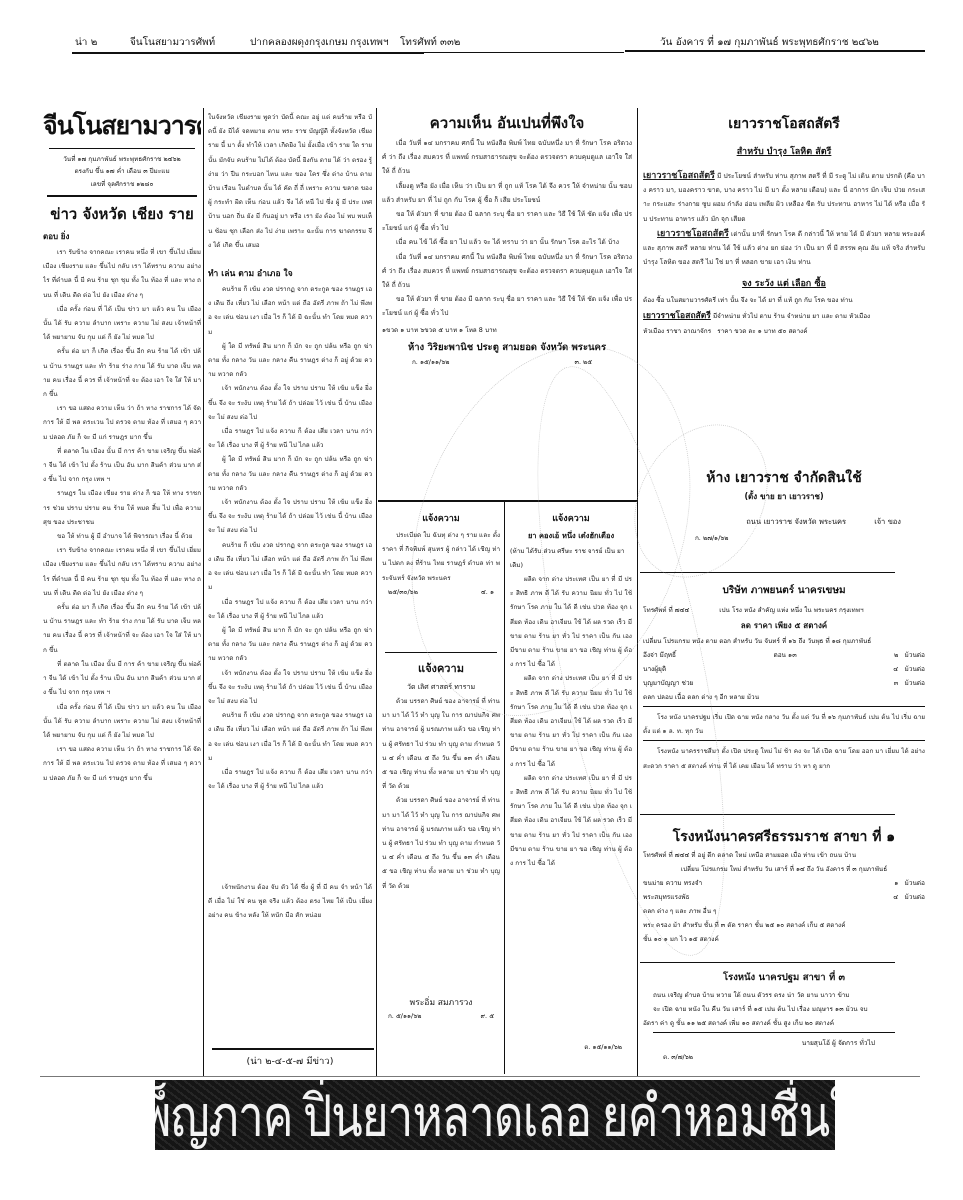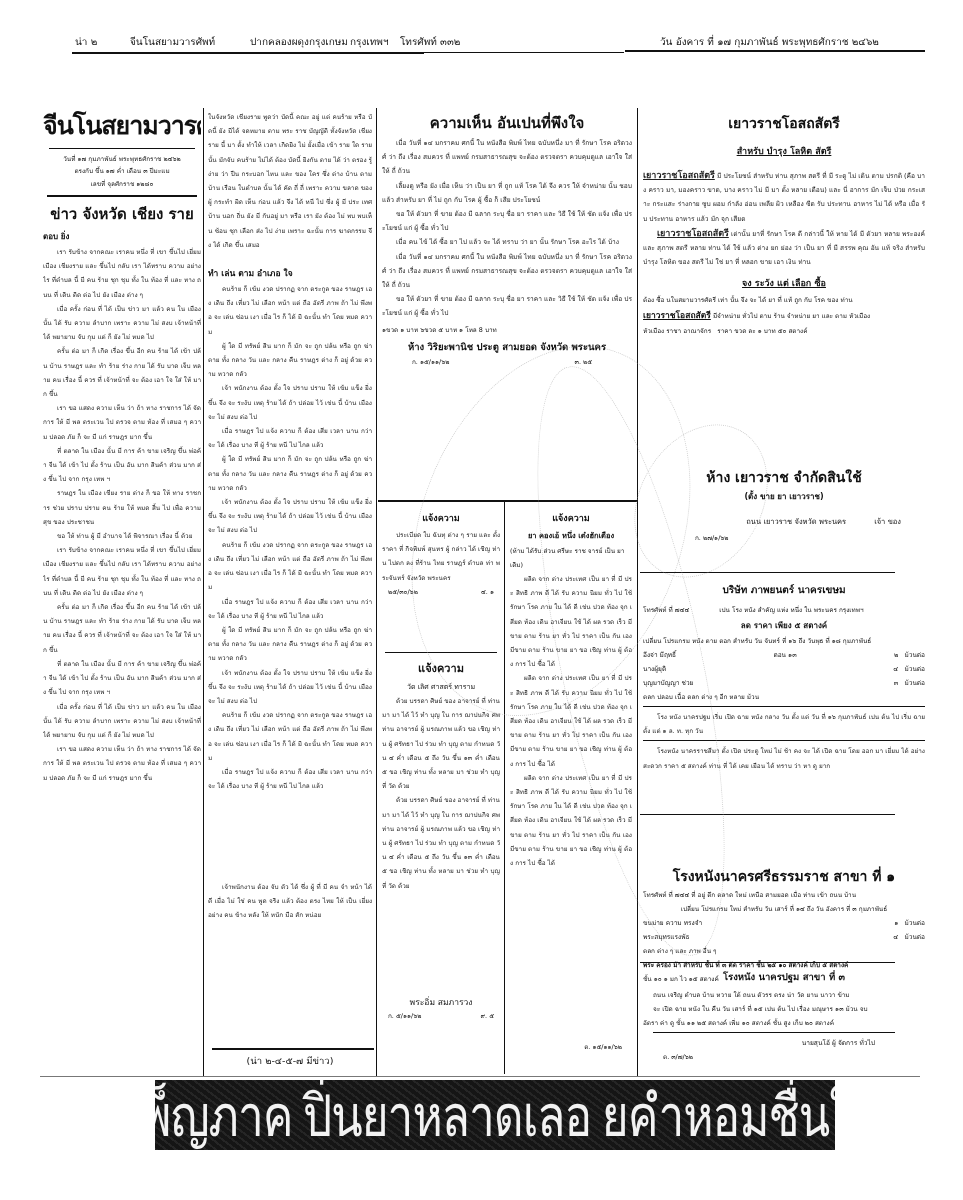--- a/index.html
+++ b/index.html
@@ -195,34 +195,34 @@
   <div class="body-text">
       <p>โรง หนัง นาครปฐม เริ่ม เปิด ฉาย หนัง กลาง วัน ตั้ง แต่ วัน ที่ ๑๖ กุมภาพันธ์ เปน ต้น ไป เริ่ม ฉาย ตั้ง แต่ ๑ ล. ท. ทุก วัน</p>
     </div>
   <div style="height:1px;background:#111;margin:2px 0 3px;"></div>
   <div class="body-text">
       <p>โรงหนัง นาครราชสีมา ตั้ง เปิด ประตู ใหม่ ไม่ ช้า คง จะ ได้ เปิด ฉาย โดย ออก มา เยี่ยม ได้ อย่าง สะดวก ราคา ๕ สตางค์ ท่าน ที่ ได้ เคย เยือน ได้ ทราบ ว่า หา ดู ยาก</p>
     </div>
 </div>
 <div class="hline" style="left:640px;top:814px;width:255px;height:1px;"></div>
 
-<div class="col" style="left:643px;top:864px;width:282px;height:140px;">
+<div class="col" style="left:643px;top:824px;width:282px;height:140px;">
   <div class="center bold" style="font-size:14px;line-height:24px;white-space:nowrap;">โรงหนังนาครศรีธรรมราช สาขา ที่ ๑</div>
   <div style="font-size:6.4px;line-height:14px;">โทรศัพท์ ที่ ๗๔๔ ที่ อยู่ ตึก ตลาด ใหม่ เหนือ สามยอด เมื่อ ท่าน เข้า ถนน บ้าน</div>
   <div class="center" style="font-size:6.4px;line-height:14px;">เปลี่ยน โปรแกรม ใหม่ สำหรับ วัน เสาร์ ที่ ๑๔ ถึง วัน อังคาร ที่ ๓ กุมภาพันธ์</div>
   <div class="list-row">
       <span>ขนม่าย ความ ทรงจำ</span>
       <span><span>๑</span> &nbsp; <span>ม้วนต่อ</span></span>
     </div>
   <div class="list-row">
       <span>พระสมุทรแรงพัธ</span>
       <span><span>๔</span> &nbsp; <span>ม้วนต่อ</span></span>
     </div>
   <div style="font-size:6.4px;line-height:14px;">ตลก ต่าง ๆ และ ภาพ อื่น ๆ</div>
-  <div style="font-size:6.4px;line-height:14px;font-weight:bold;">พระ ครอง ม้า สำหรับ ชั้น ที่ ๓ ตัด ราคา ชั้น ๒๕ ๑๐ สตางค์ เก็บ ๕ สตางค์</div>
+  <div style="font-size:6.4px;line-height:14px;">พระ ครอง ม้า สำหรับ ชั้น ที่ ๓ ตัด ราคา ชั้น ๒๕ ๑๐ สตางค์ เก็บ ๕ สตางค์</div>
   <div style="font-size:6.4px;line-height:14px;">ชั้น ๑๐ ๑ มก ไว ๑๕ สตางค์</div>
 </div>
 <div class="hline" style="left:640px;top:962px;width:255px;height:1px;"></div>
 
 <div class="col" style="left:643px;top:966px;width:282px;height:110px;">
   <div class="center bold" style="font-size:9.5px;line-height:22px;">โรงหนัง นาครปฐม สาขา ที่ ๓</div>
   <div style="font-size:6.4px;line-height:14px;padding-left:10px;">ถนน เจริญ ตำบล บ้าน หวาย ใต้ ถนน ตัวรร ตรง น่า วัด ยาน นาวา ข้าม</div>
   <div style="font-size:6.4px;line-height:14px;padding-left:10px;">จะ เปิด ฉาย หนัง ใน คืน วัน เสาร์ ที่ ๑๕ เปน ต้น ไป เรื่อง มณุษาร ๑๓ ม้วน จบ</div>
   <div style="font-size:6.4px;line-height:14px;">อัตรา ค่า ดู ชั้น ๑๑ ๒๕ สตางค์ เพิ่ม ๑๐ สตางค์ ชั้น สูง เก็บ ๒๐ สตางค์</div>
   <div style="height:1px;background:#111;margin:2px 30px 3px 10px;"></div>

